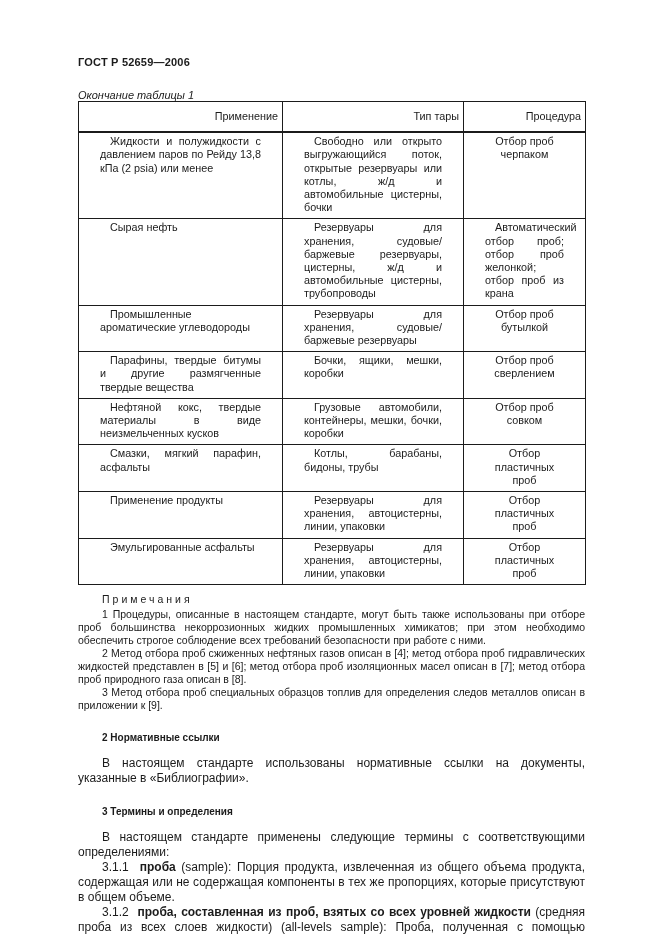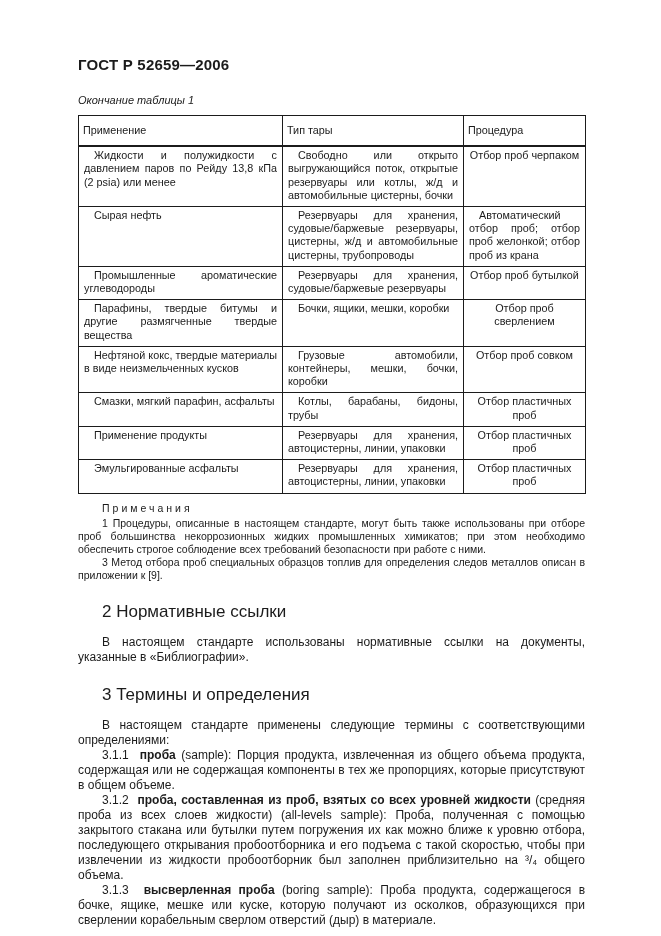--- a/index.html
+++ b/index.html
@@ -2,39 +2,39 @@
 <html lang="ru"><head>
 <meta charset="utf-8">
 <style>
   html,body{margin:0;padding:0;background:#ffffff;}
   .page{
     width:661px;height:936px;background:#ffffff;color:#1b1b1b;
     font-family:"Liberation Sans",sans-serif;
     box-sizing:border-box;padding:56px 76px 0 78px;overflow:hidden;
     position:relative;
   }
-  .doc-header{font-weight:bold;font-size:15px;letter-spacing:.2px;}
-  .table-caption{font-style:italic;font-size:11px;margin-top:21px;margin-bottom:9px;}
+  .doc-header{font-weight:bold;font-size:11px;letter-spacing:.2px;}
+  .table-caption{font-style:italic;font-size:11px;margin-top:21px;margin-bottom:0;}
 
   table.gost{border-collapse:collapse;width:100%;table-layout:fixed;
     font-size:10.8px;line-height:13.2px;border:1.5px solid #1b1b1b;}
   table.gost th{
     border:1px solid #1b1b1b;border-bottom:2px solid #1b1b1b;
-    font-weight:normal;padding:8px 4px;font-size:10.8px;text-align:left;vertical-align:middle;
+    font-weight:normal;padding:8px 4px;font-size:10.8px;text-align:right;vertical-align:middle;
   }
-  table.gost td{border:1px solid #1b1b1b;vertical-align:top;padding:2px 5px 4px;}
+  table.gost td{border:1px solid #1b1b1b;vertical-align:top;padding:2px 21px 4px;}
   .cellp{margin:0;}
   .cellp.jus{text-align:justify;text-indent:10px;}
   .cellp.cen{text-align:center;}
 
   .notes{font-size:10.5px;line-height:13px;margin-top:8px;}
   .notes-title{letter-spacing:3px;margin:0 0 2px 24px;}
   .note-p{margin:0;text-indent:24px;text-align:justify;}
 
-  .section-heading{font-size:17px;font-weight:normal;margin:20px 0 13px 0;text-indent:24px;}
+  .section-heading{font-size:10px;font-weight:bold;margin:20px 0 13px 0;text-indent:24px;}
   .body-p{font-size:12px;line-height:15px;margin:0;text-indent:24px;text-align:justify;}
   .subheading{font-weight:bold;text-align:left;}
   .term-p b{font-weight:bold;}
 </style>
 </head>
 <body>
 
 <div class="page">
 
   <div class="doc-header">ГОСТ Р 52659—2006</div>
@@ -143,20 +143,21 @@
             <div class="cellp cen">Отбор пластичных проб</div>
           </td>
         </tr>
       </tbody>
   </table>
 
   <div class="notes">
     <div class="notes-title">Примечания</div>
     <div>
         <p class="note-p">1  Процедуры, описанные в настоящем стандарте, могут быть также использованы при отборе проб большинства некоррозионных жидких промышленных химикатов; при этом необходимо обеспечить строгое соблюдение всех требований безопасности при работе с ними.</p>
+        <p class="note-p">2  Метод отбора проб сжиженных нефтяных газов описан в [4]; метод отбора проб гидравлических жидкостей представлен в [5] и [6]; метод отбора проб изоляционных масел описан в [7]; метод отбора проб природного газа описан в [8].</p>
         <p class="note-p">3  Метод отбора проб специальных образцов топлив для определения следов металлов описан в приложении к [9].</p>
       </div>
   </div>
 
   <h2 class="section-heading">2  Нормативные ссылки</h2>
   <p class="body-p">В настоящем стандарте использованы нормативные ссылки на документы, указанные в «Библиографии».</p>
 
   <h2 class="section-heading">3  Термины и определения</h2>
   <p class="body-p">В настоящем стандарте применены следующие термины с соответствующими определениями:</p>
 

